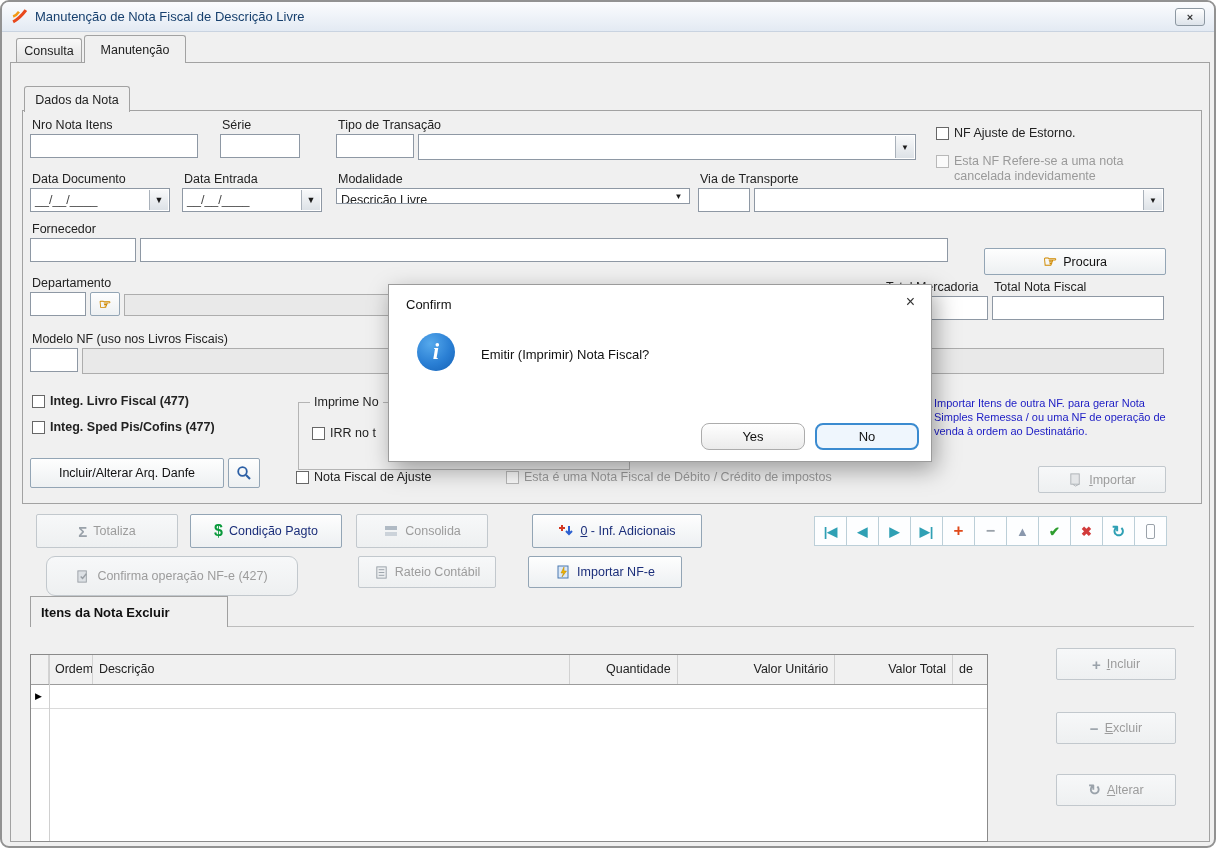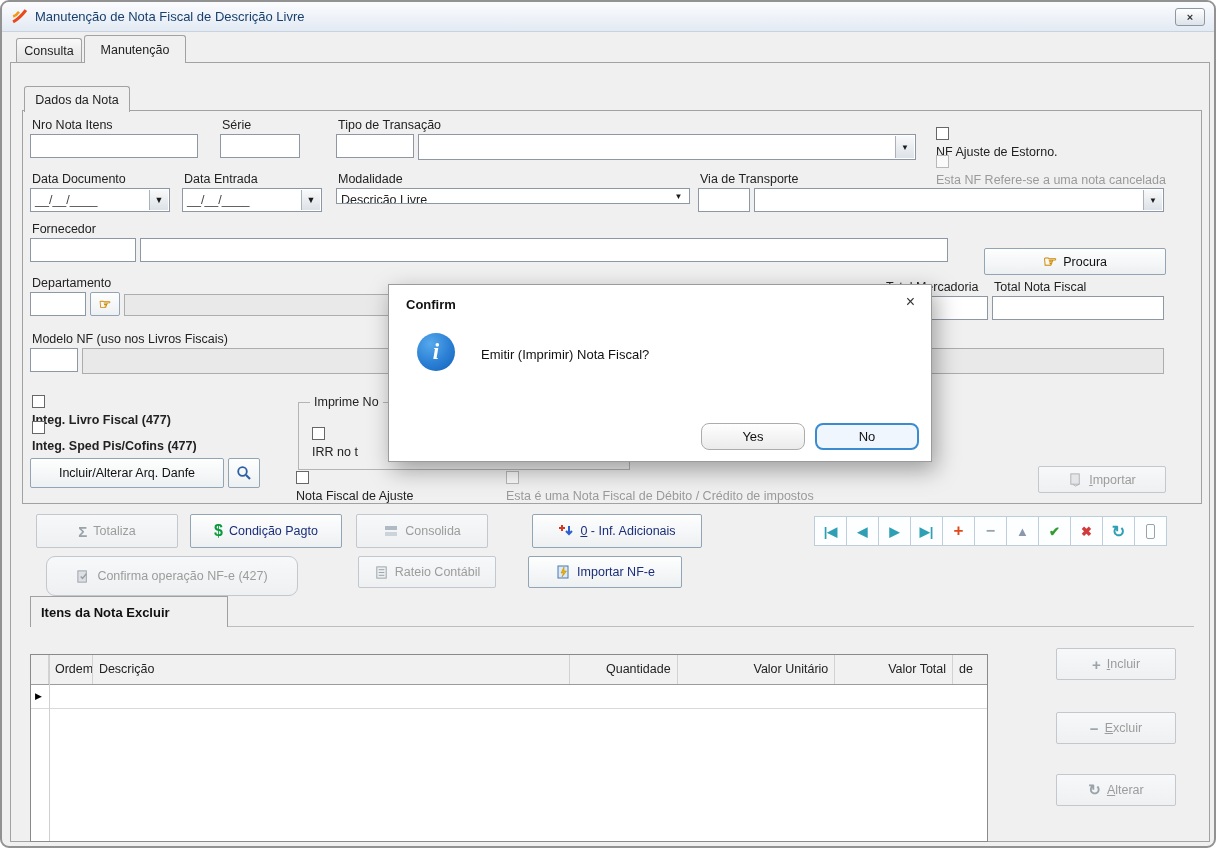--- a/index.html
+++ b/index.html
@@ -43,21 +43,21 @@
     position:absolute; background:#fff; border:1px solid #8e98a4; z-index:2;
     font-size:12.5px; color:#222; padding:4px 4px; overflow:hidden; white-space:nowrap;
   }
   .field.gray { background:#e9e9e9; border-color:#adadad; color:#777; }
   .dd {
     position:absolute; top:1px; right:1px; bottom:1px; width:19px;
     background:linear-gradient(#f8f9fa,#dde2e7); border-left:1px solid #a9b1ba;
     display:flex; align-items:center; justify-content:center;
     font-size:8px; color:#1a1a1a;
   }
-  .chkrow { position:absolute; display:flex; align-items:flex-start; gap:5px; z-index:2;flex-direction:column; }
+  .chkrow { position:absolute; display:flex; align-items:flex-start; gap:5px; z-index:2; }
   .chkbox { width:13px; height:13px; flex:0 0 13px; background:#fff; border:1px solid #676767; margin-top:1px; }
   .chkbox.dis { border-color:#b8b8b8; background:#fafafa; }
   .chklbl { font-size:12.5px; color:#222; line-height:15px; }
   .chklbl.b { font-weight:bold; }
   .chklbl.dis { color:#9a9a9a; }
   .btn {
     position:absolute; display:flex; align-items:center; justify-content:center; gap:6px;
     background:linear-gradient(#fefefe,#edf0f2); border:1px solid #93a5b5; border-radius:2px;
     font-size:12.5px; color:#111; z-index:2; white-space:nowrap;
   }
@@ -91,21 +91,21 @@
   }
   .gcol { border-right:1px solid #d2d2d2; font-size:12.5px; color:#222; padding:7px 6px 0; overflow:hidden; white-space:nowrap; }
   .gcol.num { text-align:right; }
   .gutline { position:absolute; left:18px; top:0; bottom:0; width:1px; background:#d0d0d0; }
   .grow { position:absolute; left:0; top:30px; right:0; height:24px; border-bottom:1px solid #dadada; }
   .gmarker { position:absolute; left:4px; top:6px; font-size:9px; color:#000; }
   .dialog {
     position:absolute; background:#ffffff; border:1px solid #9b9b9b;
     box-shadow:4px 8px 22px rgba(0,0,0,0.35); z-index:100;
   }
-  .dlg-title { position:absolute; left:17px; top:12px; font-size:13px; color:#111;font-weight:bold; }
+  .dlg-title { position:absolute; left:17px; top:12px; font-size:13px; color:#111; }
   .dlg-close { position:absolute; right:16px; top:8px; font-size:16px; color:#333; }
   .info-circle {
     position:absolute; left:28px; top:48px; width:38px; height:38px; border-radius:50%;
     background:radial-gradient(circle at 35% 28%, #56a9ec 0%, #2a7fd4 55%, #1460b5 100%);
     color:#fff; display:flex; align-items:center; justify-content:center;
     font-family:"Liberation Serif", serif; font-style:italic; font-weight:bold; font-size:23px;
   }
   .dlg-msg { position:absolute; left:92px; top:62px; font-size:13px; color:#111; }
   .dlg-btn {
     position:absolute; width:104px; height:27px; top:138px;
@@ -254,20 +254,21 @@
   </div>
   <div class="chkrow" style="left:294px;top:468px;">
     <span class="chkbox"></span>
     <span class="chklbl">Nota Fiscal de Ajuste</span>
   </div>
   <div class="chkrow" style="left:504px;top:468px;">
     <span class="chkbox dis"></span>
     <span class="chklbl dis">Esta é uma Nota Fiscal de Débito / Crédito de impostos</span>
   </div>
 
+  <div class="hint" style="left:932px;top:394px;width:240px;">Importar Itens de outra NF. para gerar Nota Simples Remessa / ou uma NF de operação de venda à ordem ao Destinatário.</div>
   <div class="btn disabled" style="left:1036px;top:464px;width:128px;height:27px;">
     <svg width="15" height="15" viewBox="0 0 16 16">
       <rect x="3" y="2" width="9" height="11" fill="#e4e6e8" stroke="#aeb2b6"></rect>
       <path d="M5 13 l3 2 4-2" stroke="#aeb2b6" fill="none"></path>
     </svg>
     <span class="uline">Importar</span>
   </div>
 
   <div class="btn disabled" style="left:34px;top:512px;width:142px;height:34px;">
     <span class="ico" style="font-size:15px;color:#9aa2aa;">Σ</span>

